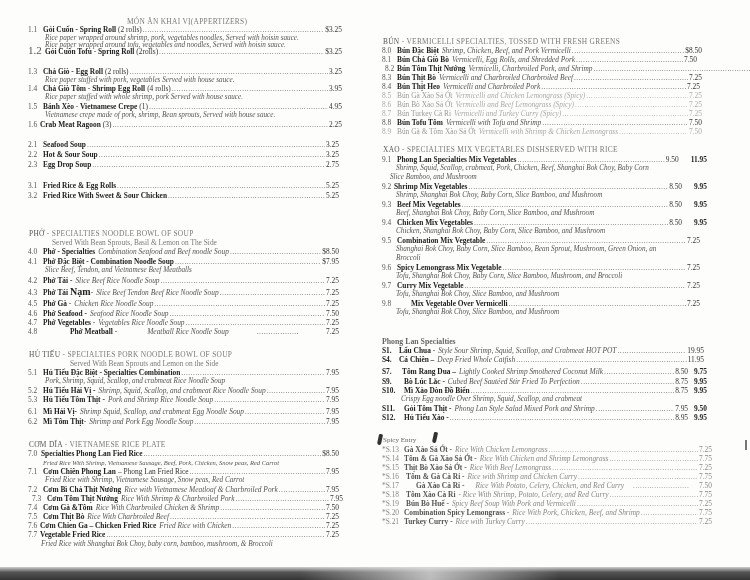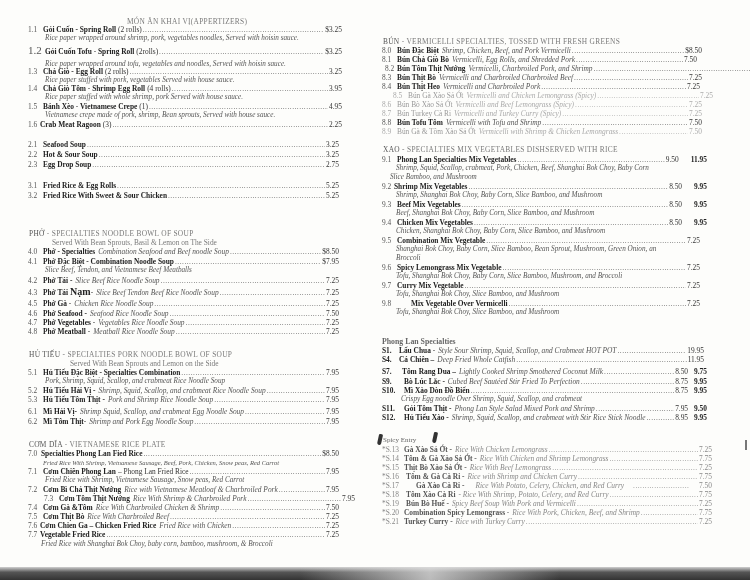--- a/index.html
+++ b/index.html
@@ -68,21 +68,21 @@
   </div>
   <div class="desc" style="left:45px;top:34px;">Rice paper wrapped around shrimp, pork, vegetables noodles, Served with hoisin sauce.</div>
 
   <div class="row big" style="left:28px;top:44px;width:314px;height:12px;line-height:12px;">
     <span class="num" style="width:17px">1.2</span>
     <span class="nm">Gỏi Cuốn Tofu - Spring Roll</span>
     <span class="plain">(2rolls)</span>
     <span class="dots"></span>
     <span class="pr">$3.25</span>
   </div>
-  <div class="desc" style="left:45px;top:60px;">Rice paper wrapped around tofu, vegetables and noodles, Served with hoisin sauce.</div>
+  <div class="desc" style="left:45px;top:41px;">Rice paper wrapped around tofu, vegetables and noodles, Served with hoisin sauce.</div>
 
   <div class="row" style="left:28px;top:67px;width:314px;">
     <span class="num" style="width:15px">1.3</span>
     <span class="nm">Chả Giò - Egg Roll</span>
     <span class="plain">(2 rolls)</span>
     <span class="dots"></span>
     <span class="pr">3.25</span>
   </div>
   <div class="desc" style="left:45px;top:76px;">Rice paper stuffed with pork, vegetables Served with house sauce.</div>
 
@@ -192,21 +192,21 @@
     <span class="dots"></span>
     <span class="pr">7.50</span>
   </div>
   <div class="row" style="left:28px;top:318px;width:311px;">
     <span class="num" style="width:15px">4.7</span>
     <span class="nm">Phở Vegetables -</span>
     <span class="ds">Vegetables  Rice Noodle Soup</span>
     <span class="dots"></span>
     <span class="pr">7.25</span>
   </div>
-  <div class="row" style="left:28px;top:327px;width:311px;">
+  <div class="row" style="left:28px;top:327px;width:311px;gap:27px;">
     <span class="num" style="width:15px">4.8</span>
     <span class="nm">Phở Meatball -</span>
     <span class="ds">Meatball  Rice Noodle Soup</span>
     <span class="dots"></span>
     <span class="pr">7.25</span>
   </div>
 
   <div class="sec-title" style="left:29px;top:350px;"><b>HỦ TIẾU</b><span> - SPECIALTIES PORK NOODLE BOWL OF SOUP</span></div>
   <div class="sub" style="left:70px;top:359px;">Served With Bean Sprouts and Lemon on the Side</div>
 
@@ -266,21 +266,21 @@
   </div>
   <div class="desc" style="left:45px;top:476px;">Fried Rice with Shrimp, Vietnamese Sausage, Snow peas, Red Carrot</div>
 
   <div class="row" style="left:28px;top:485px;width:311px;">
     <span class="num" style="width:15px">7.2</span>
     <span class="nm">Cơm Bì Chả Thịt Nướng</span>
     <span class="ds">Rice with Vietnamese Meatloaf &amp; Charbroiled Pork</span>
     <span class="dots"></span>
     <span class="pr">7.95</span>
   </div>
-  <div class="row" style="left:44px;top:494px;width:311px;font-family:Liberation Serif, serif;">
+  <div class="row" style="left:32px;top:494px;width:311px;font-family:Liberation Serif, serif;">
     <span class="num" style="width:15px">7.3</span>
     <span class="nm">Cơm Tôm Thịt Nướng</span>
     <span class="ds">Rice With Shrimp &amp; Charbroiled Pork</span>
     <span class="dots"></span>
     <span class="pr">7.95</span>
   </div>
   <div class="row" style="left:28px;top:503px;width:311px;">
     <span class="num" style="width:15px">7.4</span>
     <span class="nm">Cơm Gà &amp;Tôm</span>
     <span class="ds">Rice With Charbroiled Chicken &amp; Shrimp</span>
@@ -342,21 +342,21 @@
     <span class="dots"></span>
     <span class="pr">7.25</span>
   </div>
   <div class="row" style="left:7px;top:82px;width:318px;">
     <span class="num" style="width:15px">8.4</span>
     <span class="nm">Bún Thịt Heo</span>
     <span class="ds">Vermicelli and Charbroiled Pork</span>
     <span class="dots"></span>
     <span class="pr">7.25</span>
   </div>
-  <div class="row faded" style="left:18px;top:91px;width:320px;">
+  <div class="row faded" style="left:7px;top:91px;width:320px;">
     <span class="num" style="width:15px">8.5</span>
     <span class="nm">Bún Gà Xào Sả Ớt</span>
     <span class="ds">Vermicelli and Chicken Lemongrass (Spicy)</span>
     <span class="dots"></span>
     <span class="pr">7.25</span>
   </div>
   <div class="row faded" style="left:7px;top:100px;width:320px;">
     <span class="num" style="width:15px">8.6</span>
     <span class="nm">Bún Bò Xào Sả Ớt</span>
     <span class="ds">Vermicelli and Beef Lemongrass (Spicy)</span>
@@ -501,21 +501,20 @@
     <span class="num nm" style="width:22px;color:#222">S11.</span>
     <span class="nm">Gỏi Tôm Thịt -</span>
     <span class="ds">Phong Lan Style Salad Mixed Pork and Shrimp</span>
     <span class="dots"></span>
     <span class="pr">7.95</span>
     <span class="pr2" style="margin-left:6px">9.50</span>
   </div>
   <div class="row" style="left:7px;top:413px;width:325px;">
     <span class="num nm" style="width:22px;color:#222">S12.</span>
     <span class="nm">Hủ Tiếu Xào -</span>
-    <span class="ds">Shrimp, Squid, Scallop, and crabmeat with Stir Rice Stick Noodle</span>
     <span class="dots"></span>
     <span class="pr">8.95</span>
     <span class="pr2" style="margin-left:6px">9.95</span>
   </div>
 
   <div class="chili" style="left:3px;top:434px;"></div>
   <div class="sub" style="left:8px;top:436px;color:#666;font-size:7px;">Spicy Entry</div>
   <div class="chili" style="left:58px;top:432px;"></div>
 
   <div class="row spicy" style="left:7px;top:445px;width:330px;">

